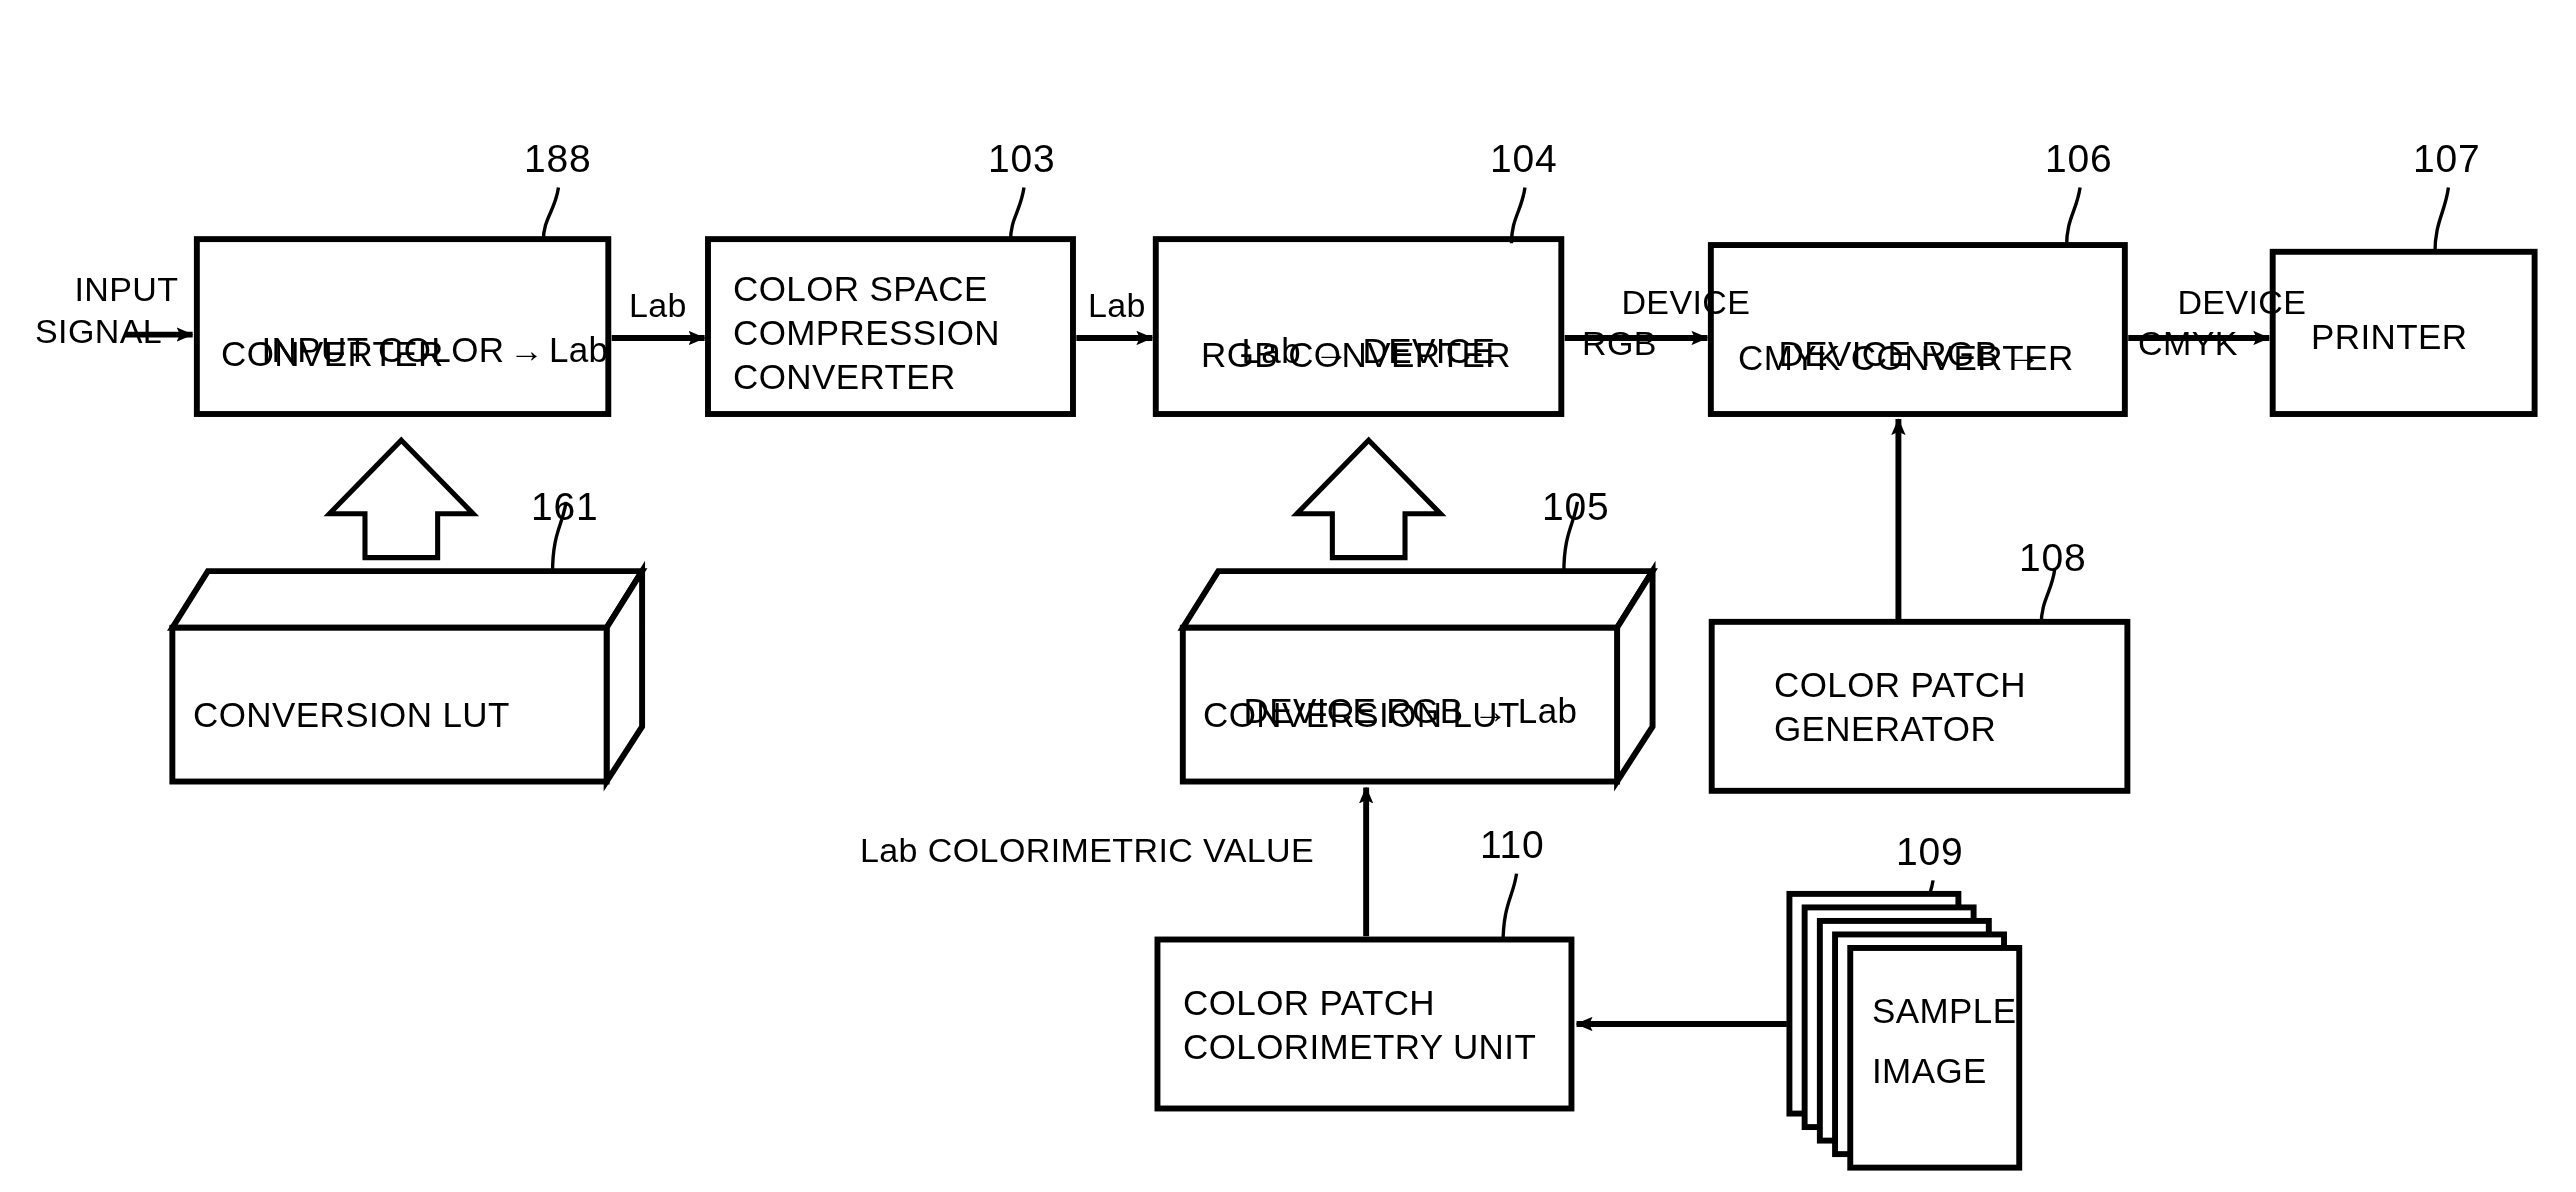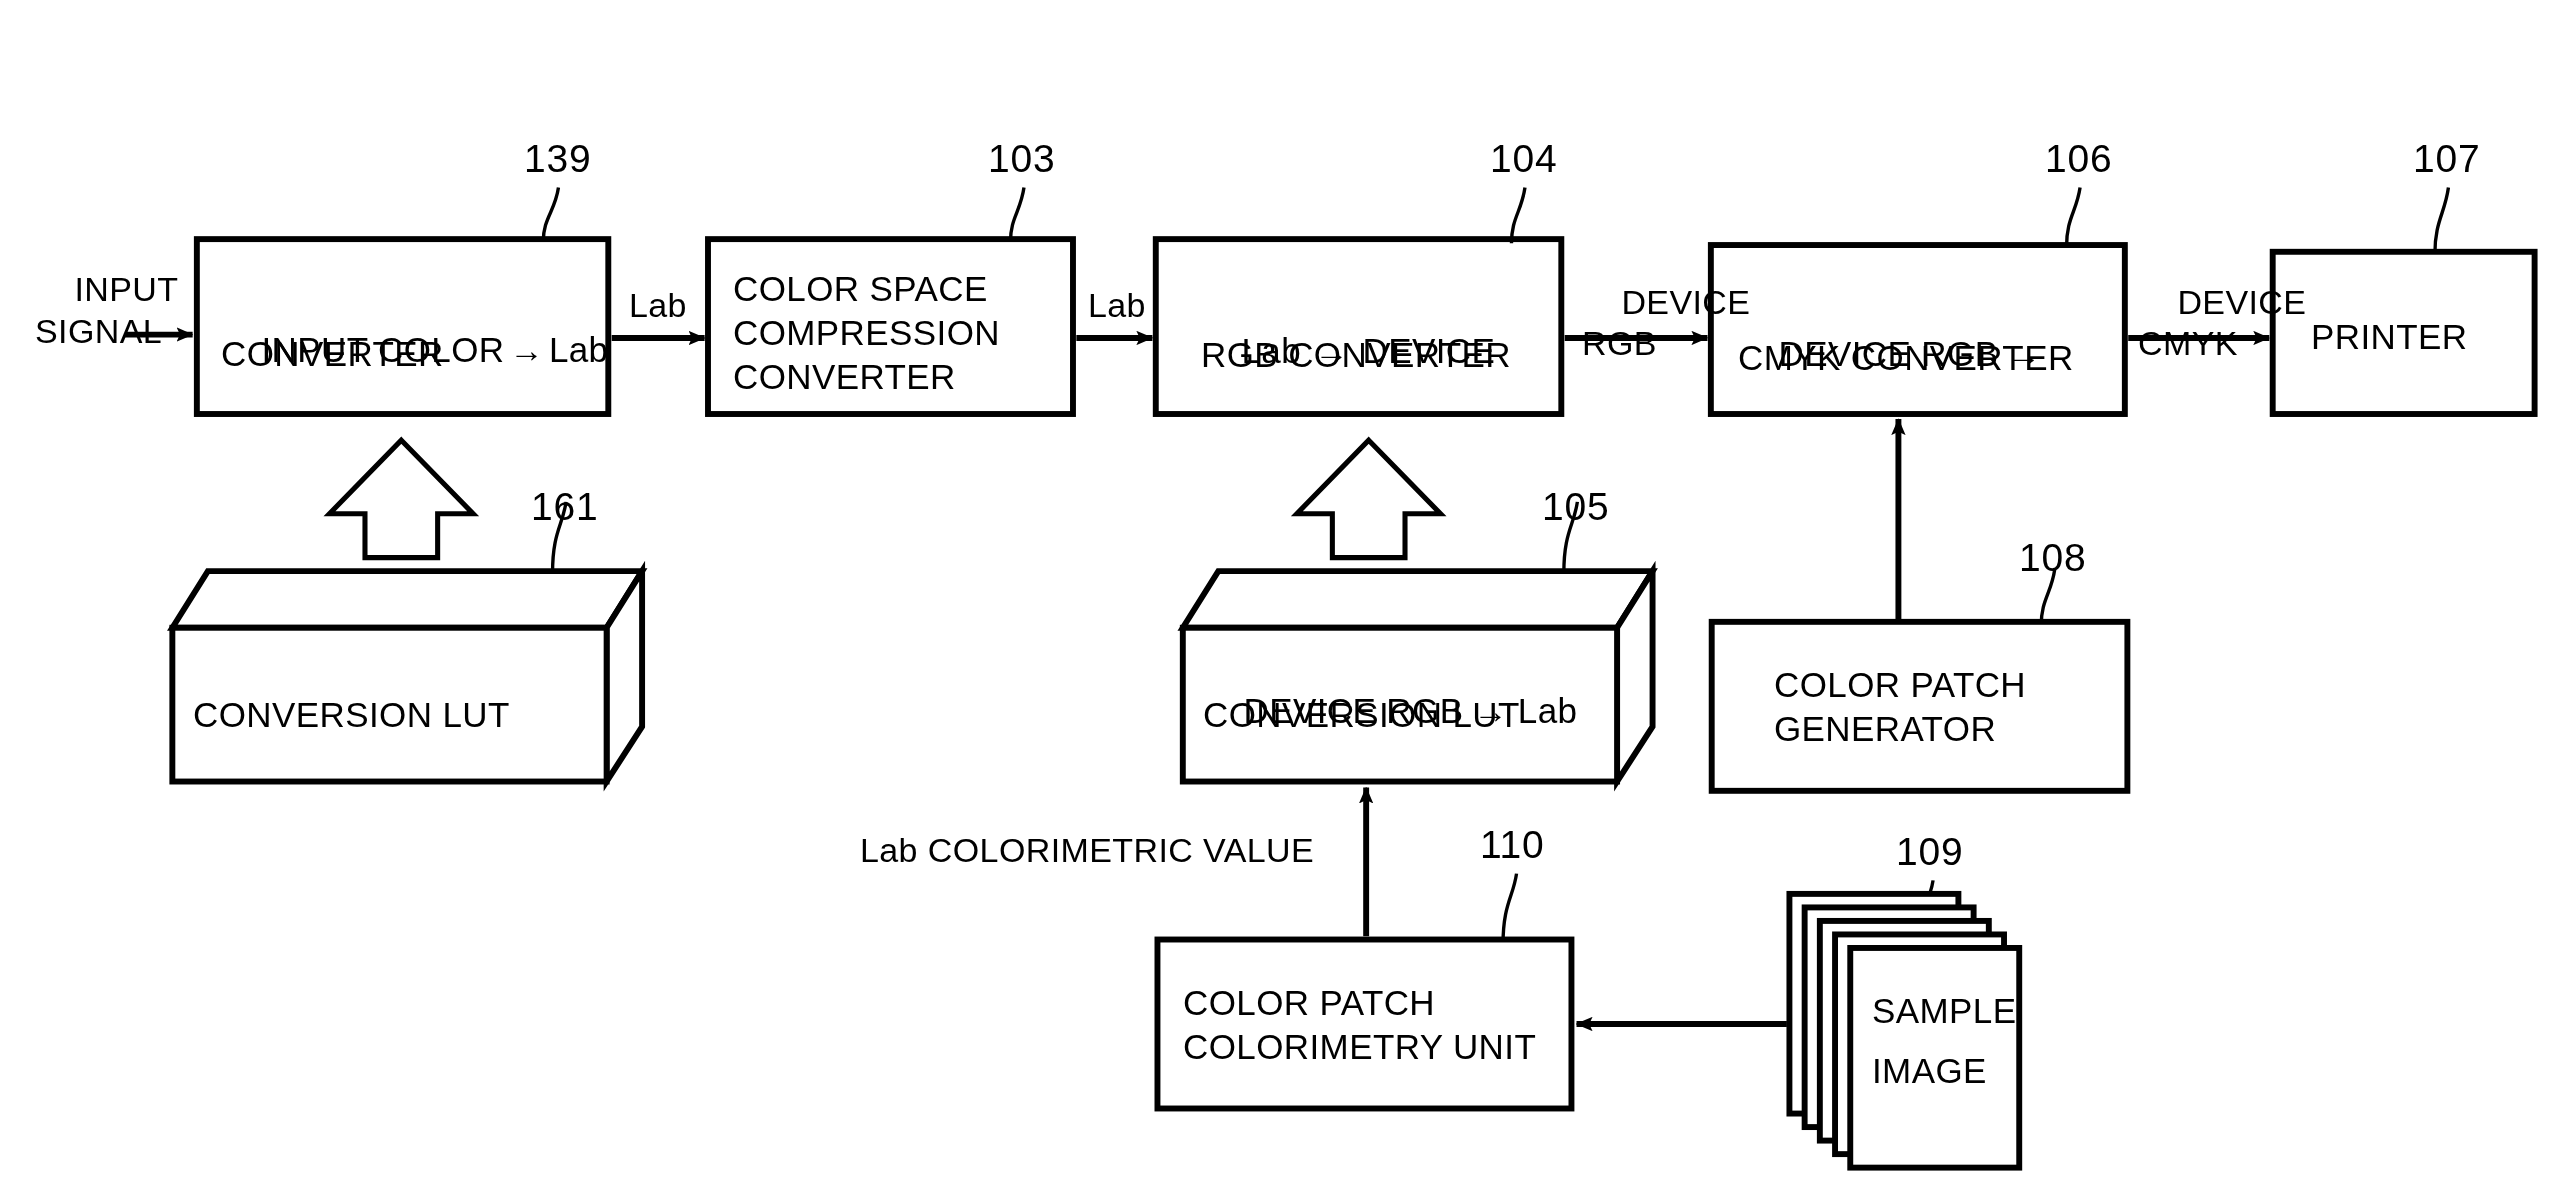--- a/index.html
+++ b/index.html
@@ -139,21 +139,21 @@
       <rect x="2190" y="1122" width="200" height="260" fill="#fff" stroke="#000" stroke-width="7"></rect>
     </g>
     <line x1="2115" y1="1212" x2="1866" y2="1212" stroke="#000" stroke-width="7" marker-end="url(#solidArrowBig)"></line>
   </svg>
 
   <div class="txt flow-label" style="left:35px; top:228px; line-height:1.22;">
     <span style="white-space:pre-line;">INPUT
 SIGNAL</span>
   </div>
 
-  <div class="txt ref-num" style="left:524px; top:137px;">139</div>
+  <div class="txt ref-num" style="left:524px; top:137px;">188</div>
   <div class="txt box-label" style="left:221px; top:290px;">
     <span>INPUT COLOR</span><span class="arrow-glyph" style="padding:0 5px;">→</span><span>Lab</span>
   </div>
   <div class="txt box-label" style="left:221px; top:334px;">CONVERTER</div>
 
   <div class="txt edge-label" style="left:629px; top:286px;">Lab</div>
 
   <div class="txt ref-num" style="left:988px; top:137px;">103</div>
   <div class="txt box-label" style="left:733px; top:269px;">COLOR SPACE</div>
   <div class="txt box-label" style="left:733px; top:313px;">COMPRESSION</div>

